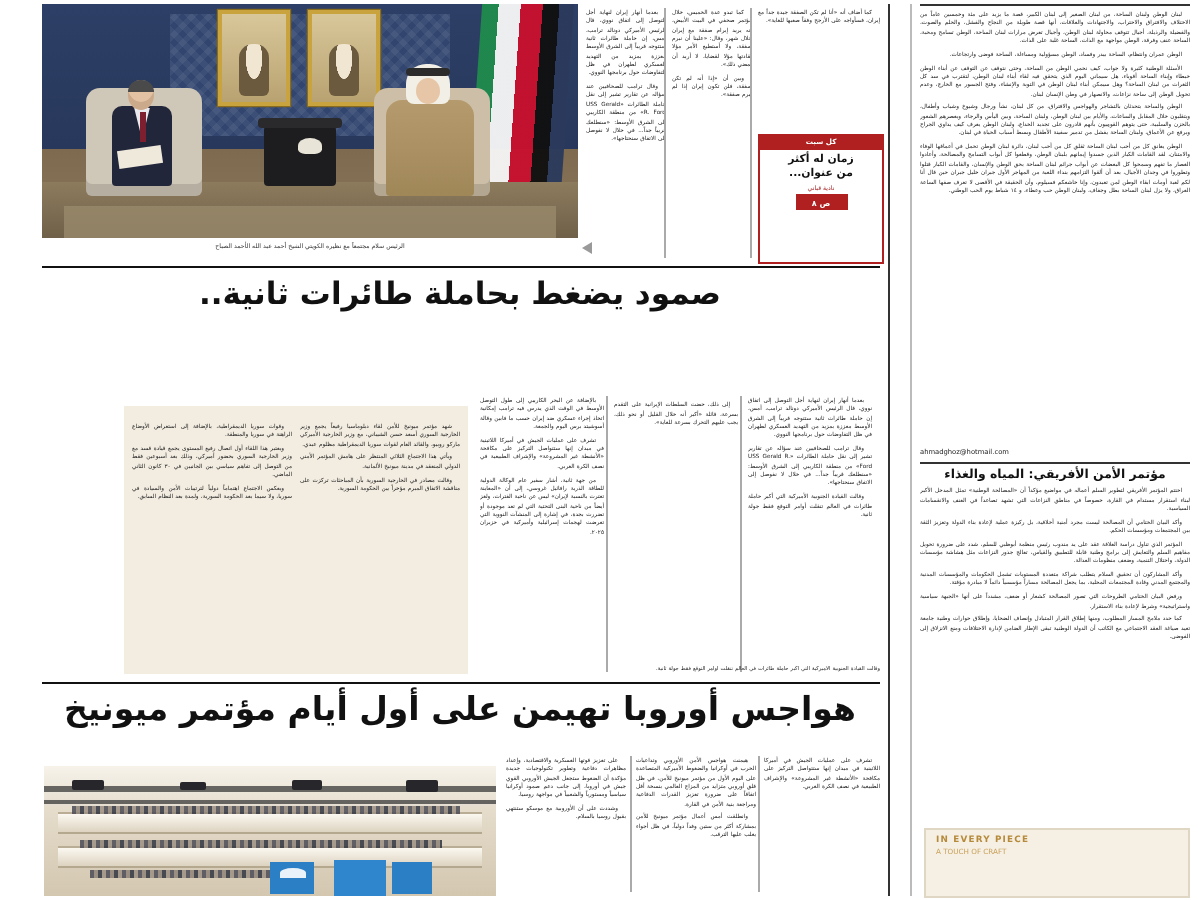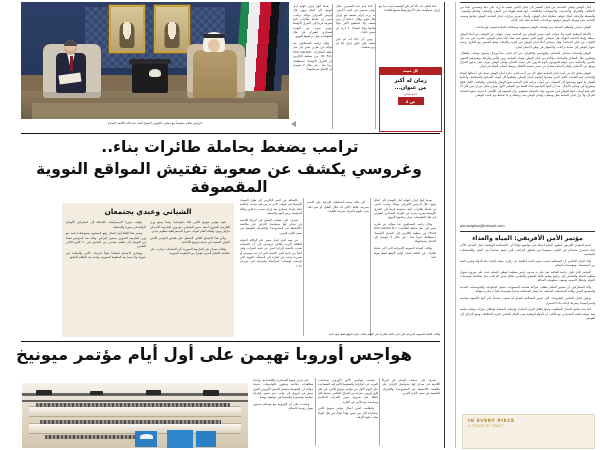--- a/index.html
+++ b/index.html
@@ -155,22 +155,21 @@
         <div class="face"></div>
     </div>
   </div>
 
   <div class="caption" style="position:absolute;left:21px;top:121px;width:268px;">الرئيس سلام مجتمعاً مع نظيره الكويتي الشيخ أحمد عبد الله الأحمد الصباح</div>
 
   <div class="arrow-tri" style="position:absolute;left:291px;top:121px;"></div>
 
   <div class="rule" style="position:absolute;left:21px;top:133px;width:419px;height:1.1px;"></div>
 
-  <div class="hl" style="position:absolute;left:18px;top:138px;width:424px;font-size:15.5px;line-height:18px;">ترامب يضغط بحاملة طائرات بناء..</div>
-  <div class="hl" style="position:absolute;left:14px;top:160px;width:430px;font-size:15.5px;line-height:18px;">وغروسي يكشف عن صعوبة تفتيش المواقع النووية المقصوفة</div>
+  <div class="hl" style="position:absolute;left:18px;top:138px;width:424px;font-size:15.5px;line-height:18px;">صمود يضغط بحاملة طائرات ثانية..</div>
 
   <div class="body-col" style="position:absolute;left:293px;top:4px;width:40px;height:125px;overflow:hidden;">
     <p>بعدما أنهار إيران لنهاية أجل التوصل إلى اتفاق نووي، قال الرئيس الأميركي دونالد ترامب، أمس، إن حاملة طائرات ثانية ستتوجه قريباً إلى الشرق الأوسط معززة بمزيد من التهديد العسكري لطهران في ظل التفاوضات حول برنامجها النووي.</p>
     <p>وقال ترامب للصحافيين عند سؤاله عن تقارير تشير إلى نقل حاملة الطائرات «USS Gerald R. Ford» من منطقة الكاريبي إلى الشرق الأوسط: «سنطلعك قريباً جداً... في خلال لا نفوصل إلى الاتفاق سنحتاجها».</p>
   </div>
   <div class="body-col" style="position:absolute;left:336px;top:4px;width:40px;height:125px;overflow:hidden;">
     <p>كما تبدو عدة الخميس، خلال مؤتمر صحفي في البيت الأبيض، أنه يريد إبرام صفقة مع إيران خلال شهر، وقال: «علينا أن نبرم صفقة، ولا أستطيع الأمر مؤلا لقادتها مؤلا لقضايا، لا أريد أن يمضي ذلك».</p>
     <p>وبين أن «إذا أنه لم تكن صفقة، فلن تكون إيران إذا لم تبرم صفقة».</p>
   </div>
   <div class="body-col" style="position:absolute;left:379px;top:4px;width:61px;height:60px;overflow:hidden;">
@@ -214,21 +213,20 @@
     </div>
   </div>
 
   <div id="ad-box">
     <div class="ad-kicker">IN EVERY PIECE</div>
     <div class="ad-sub">A TOUCH OF CRAFT</div>
   </div>
 
   <div id="box-sub">
     <div class="hl" style="font-size:7.4px;line-height:9.2px;padding:4px 4px 0 4px;">
-      <div>الشياني وعبدي يجتمعان</div>
     </div>
     <div style="display:flex;gap:4px;padding:4px;">
       <div class="body-col" style="width:50%;height:104px;overflow:hidden;">
         <p>وقوات سوريا الديمقراطية، بالإضافة إلى استعراض الأوضاع الراهنة في سوريا والمنطقة.</p>
         <p>ويعتبر هذا اللقاء أول اتصال رفيع المستوى يجمع قيادة قسد مع وزير الخارجية السوري بحضور أميركي، وذلك بعد أسبوعين فقط من التوصل إلى تفاهم سياسي بين الجانبين في ٣٠ كانون الثاني الماضي.</p>
         <p>ويعكس الاجتماع اهتماماً دولياً لترتيبات الأمن والسيادة في سوريا، ولا سيما بعد الحكومة السورية، ولمدة بعد النظام السابق.</p>
       </div>
       <div class="body-col" style="width:50%;height:104px;overflow:hidden;">
         <p>شهد مؤتمر ميونيخ للأمن لقاء دبلوماسيا رفيعاً يجمع وزير الخارجية السوري أسعد حسن الشيباني، مع وزير الخارجية الأميركي ماركو روبيو، والقائد العام لقوات سوريا الديمقراطية مظلوم عبدي.</p>
         <p>ويأتي هذا الاجتماع الثلاثي المنتظر على هامش المؤتمر الأمني الدولي المنعقد في مدينة ميونيخ الألمانية.</p>
@@ -249,21 +247,21 @@
   <div class="body-col" style="position:absolute;left:374px;top:198px;width:62px;height:138px;overflow:hidden;">
     <p>بعدما أنهار إيران لنهاية أجل التوصل إلى اتفاق نووي، قال الرئيس الأميركي دونالد ترامب، أمس، إن حاملة طائرات ثانية ستتوجه قريباً إلى الشرق الأوسط معززة بمزيد من التهديد العسكري لطهران في ظل التفاوضات حول برنامجها النووي.</p>
     <p>وقال ترامب للصحافيين عند سؤاله عن تقارير تشير إلى نقل حاملة الطائرات «USS Gerald R. Ford» من منطقة الكاريبي إلى الشرق الأوسط: «سنطلعك قريباً جداً... في خلال لا نفوصل إلى الاتفاق سنحتاجها».</p>
     <p>وقالت القيادة الجنوبية الأميركية التي أكبر حاملة طائرات في العالم تنقلت أوامر التوقع فقط جولة ثانية.</p>
   </div>
   <div class="rule" style="position:absolute;left:303px;top:198px;width:.5px;height:138px;background:#aaa;"></div>
   <div class="rule" style="position:absolute;left:370px;top:198px;width:.5px;height:138px;background:#aaa;"></div>
 
   <div class="rule" style="position:absolute;left:21px;top:341px;width:419px;height:1.1px;"></div>
 
-  <div class="hl" style="position:absolute;left:2px;top:345px;width:424px;font-size:16.5px;line-height:19px;">هواجس أوروبا تهيمن على أول أيام مؤتمر ميونيخ</div>
+  <div class="hl" style="position:absolute;left:18px;top:345px;width:424px;font-size:16.5px;line-height:19px;">هواجس أوروبا تهيمن على أول أيام مؤتمر ميونيخ</div>
 
   <div id="photo-munich" class="photo">
     <div class="hallbg"></div>
     <div class="ceil"></div>
     <div class="beam" style="top:16%;width:100%;"></div>
     <div class="beam" style="top:26%;width:100%;"></div>
     <div class="rig" style="left:6%;top:11%;width:16px;height:5px;"></div>
     <div class="rig" style="left:30%;top:12%;width:13px;height:4px;"></div>
     <div class="rig" style="left:55%;top:11%;width:15px;height:5px;"></div>
     <div class="rig" style="left:80%;top:10%;width:16px;height:6px;"></div>

